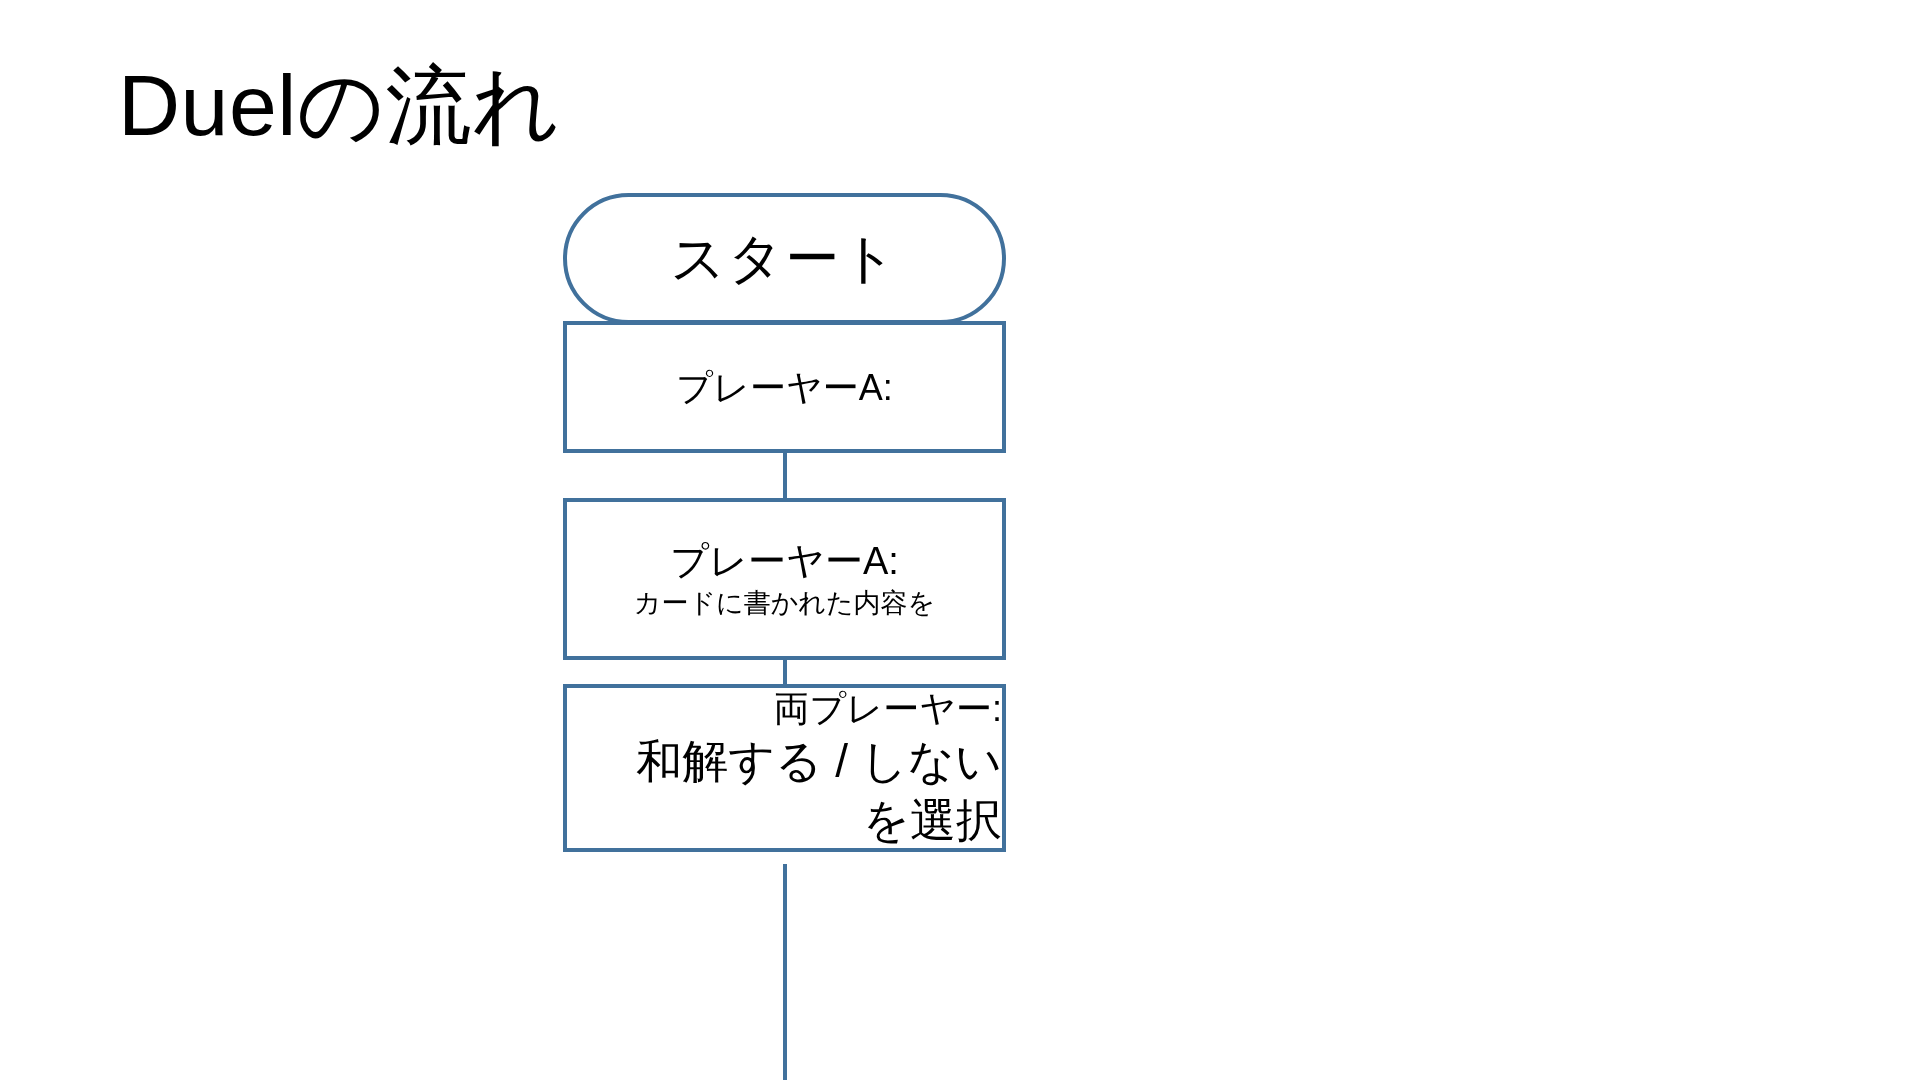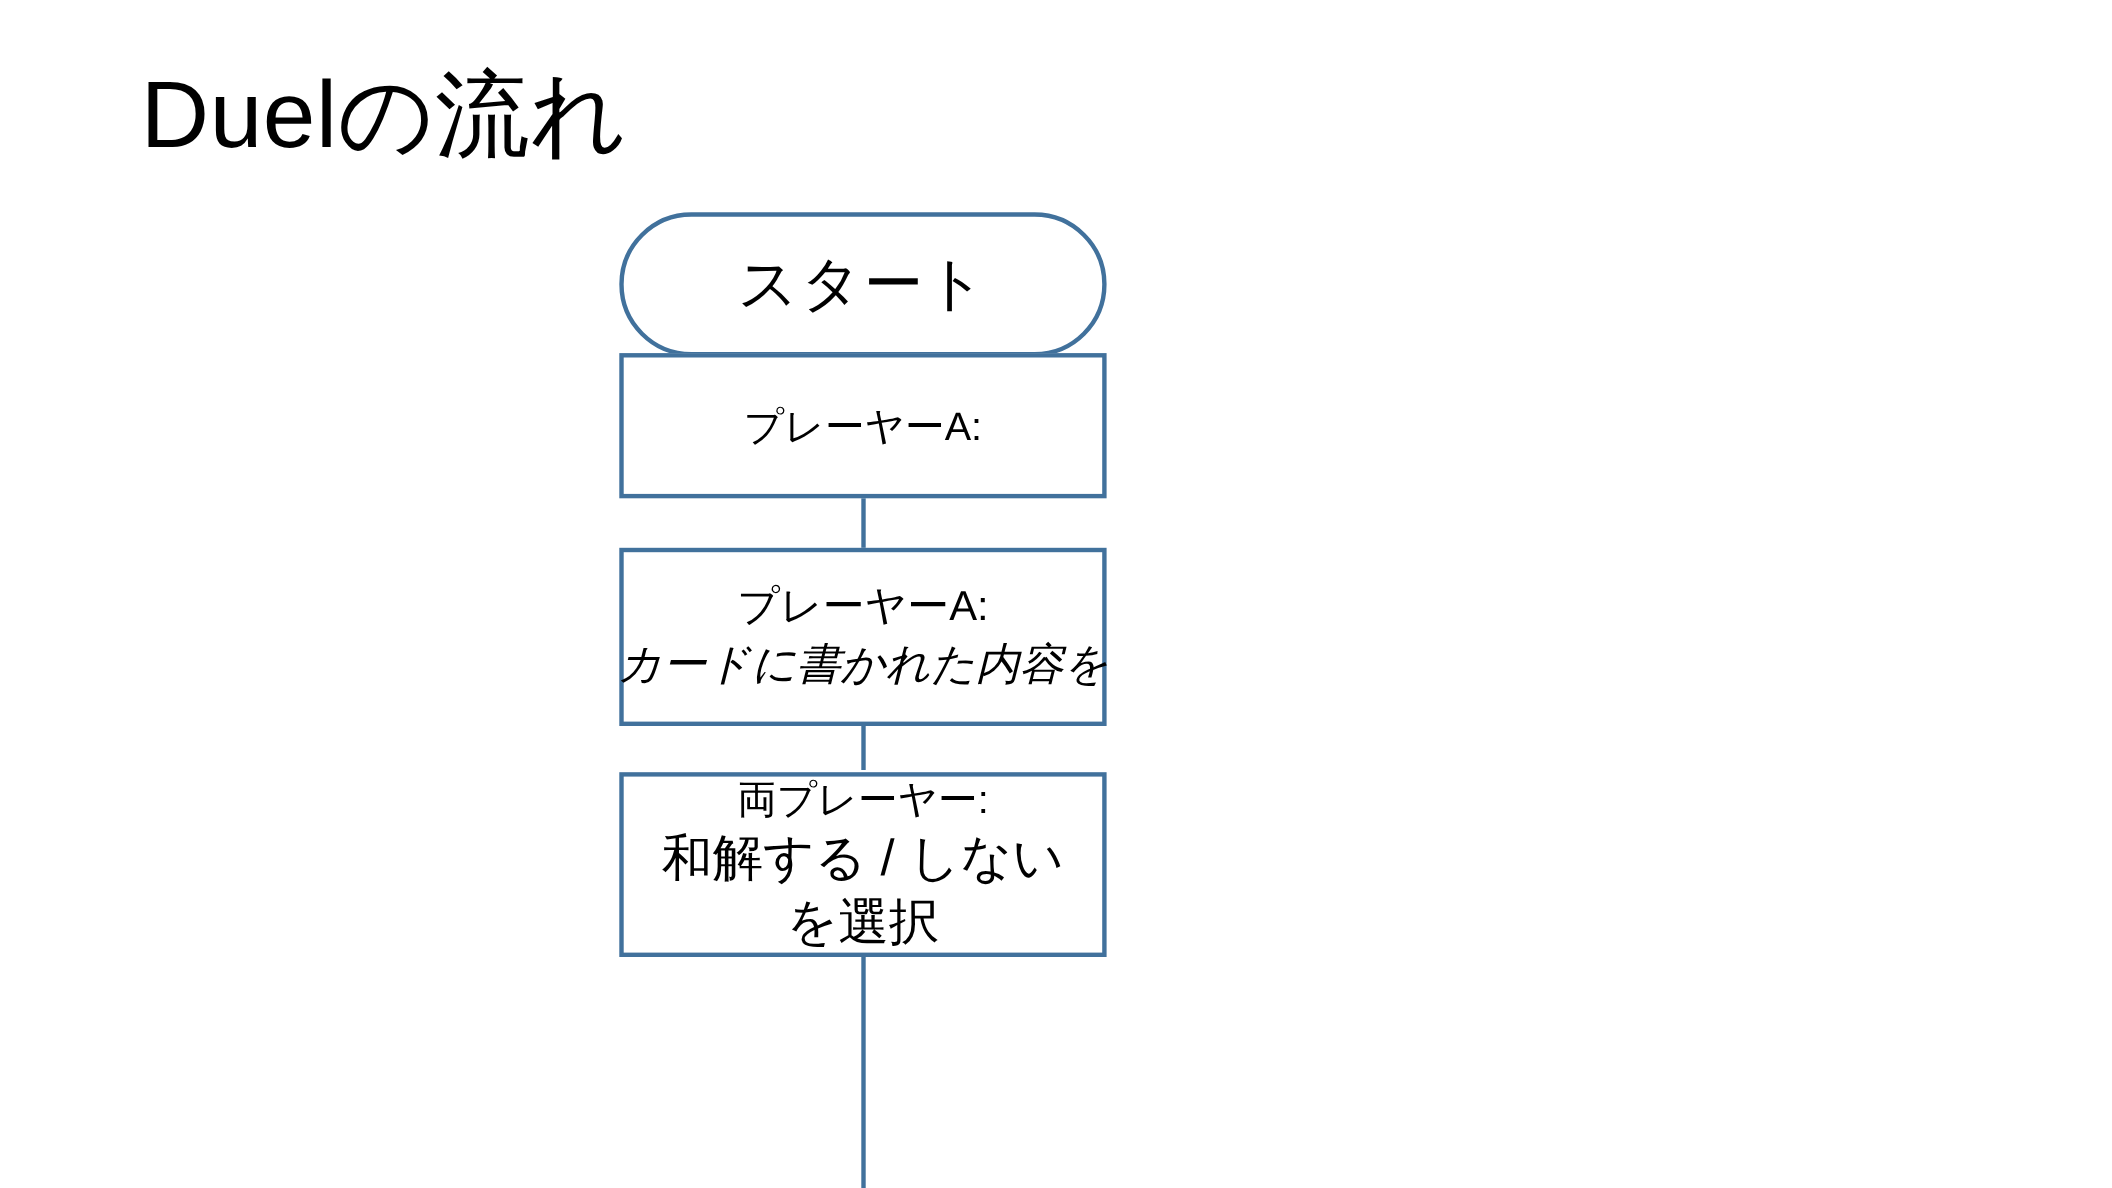--- a/index.html
+++ b/index.html
@@ -21,21 +21,21 @@
     position: absolute;
     left: 0;
     top: 0;
     width: 1920px;
     height: 1080px;
   }
 
   
   .title {
     position: absolute;
-    left: 128px;
+    left: 118px;
     top: 62px;
     font-size: 86px;
     line-height: 1.0;
     font-weight: 300;
     letter-spacing: 0.5px;
     color: #000000;
     white-space: nowrap;
     font-family: "Liberation Sans", "DejaVu Sans", sans-serif;
     text-align: center;
   }
@@ -101,30 +101,30 @@
     left: 563px;
     top: 498px;
     width: 443px;
     height: 162px;
   }
   #node-execute .l-head {
     font-size: 38px;
     line-height: 1.3;
   }
   #node-execute .l-body {
-    font-size: 40px;
+    font-size: 27px;
     line-height: 1.3;
-    font-style: italic;
   }
 
   #node-reconcile {
     left: 563px;
-    top: 702px;
+    top: 684px;
     width: 443px;
     height: 168px;
+    align-items: flex-end;
   }
   #node-reconcile .l-head {
     font-size: 36px;
     line-height: 1.28;
   }
   #node-reconcile .l-body {
     font-size: 46px;
     line-height: 1.28;
   }
 

